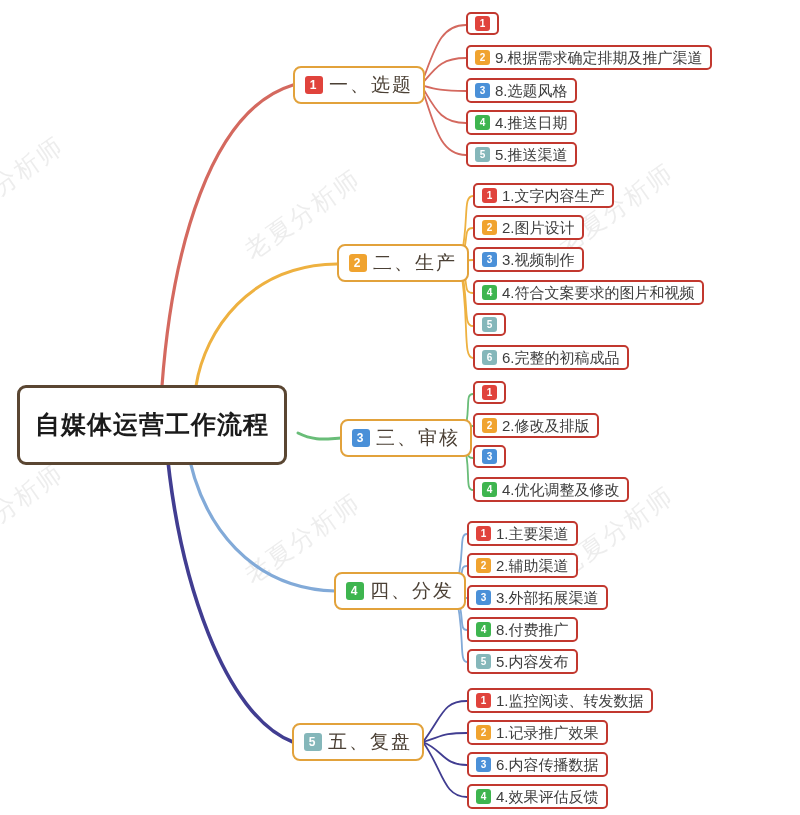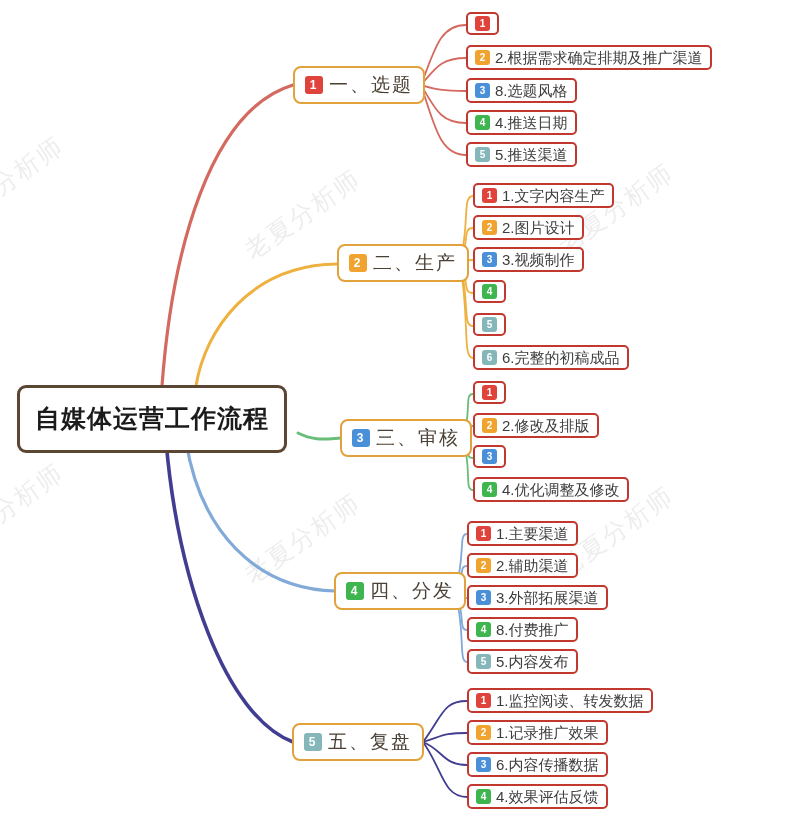--- a/index.html
+++ b/index.html
@@ -8,21 +8,21 @@
     overflow:hidden;font-family:"Liberation Sans","DejaVu Sans",sans-serif;
   }
   #connectors{position:absolute;left:0;top:0;width:800px;height:815px;z-index:1;}
   .watermark{
     position:absolute;z-index:0;color:rgba(80,80,80,0.10);
     font-size:25px;letter-spacing:2px;transform:rotate(-35deg);
     white-space:nowrap;user-select:none;
   }
   .node{position:absolute;z-index:2;background:#fff;display:inline-flex;align-items:center;box-sizing:border-box;}
   .central{
-    border:3px solid #5a4632;border-radius:9px;padding:16px 15px;
+    border:3px solid #5a4632;border-radius:9px;padding:22px 15px;
     font-family:"Liberation Serif","DejaVu Serif",serif;font-weight:bold;
     font-size:25px;line-height:30px;color:#1b1b1b;letter-spacing:1px;
   }
   .branch{
     border:2px solid #e2a23b;border-radius:8px;padding:5px 10px;
     font-size:19px;line-height:24px;color:#4b4035;letter-spacing:2px;gap:6px;
   }
   .child{
     border:2px solid #c2382f;border-radius:5px;padding:2px 7px;
     font-size:15px;line-height:17px;color:#3d3d3d;gap:5px;white-space:nowrap;
@@ -105,21 +105,21 @@
 
   <div class="node branch" style="left:293px;top:66px;">
     <span class="badge bg1">1</span>
     <span>一、选题</span>
   </div>
   <div class="node child" style="left:466px;top:12px;">
     <span class="badge bg1">1</span>
   </div>
   <div class="node child" style="left:466px;top:45px;">
     <span class="badge bg2">2</span>
-    <span>2.根据需求确定排期及推广渠道</span>
+    <span>9.根据需求确定排期及推广渠道</span>
   </div>
   <div class="node child" style="left:466px;top:78px;">
     <span class="badge bg3">3</span>
     <span>8.选题风格</span>
   </div>
   <div class="node child" style="left:466px;top:110px;">
     <span class="badge bg4">4</span>
     <span>4.推送日期</span>
   </div>
   <div class="node child" style="left:466px;top:142px;">
@@ -138,20 +138,21 @@
   <div class="node child" style="left:473px;top:215px;">
     <span class="badge bg2">2</span>
     <span>2.图片设计</span>
   </div>
   <div class="node child" style="left:473px;top:247px;">
     <span class="badge bg3">3</span>
     <span>3.视频制作</span>
   </div>
   <div class="node child" style="left:473px;top:280px;">
     <span class="badge bg4">4</span>
+    <span>4.符合文案要求的图片和视频</span>
   </div>
   <div class="node child" style="left:473px;top:313px;">
     <span class="badge bg5">5</span>
   </div>
   <div class="node child" style="left:473px;top:345px;">
     <span class="badge bg6">6</span>
     <span>6.完整的初稿成品</span>
   </div>
 
   <div class="node branch" style="left:340px;top:419px;">

